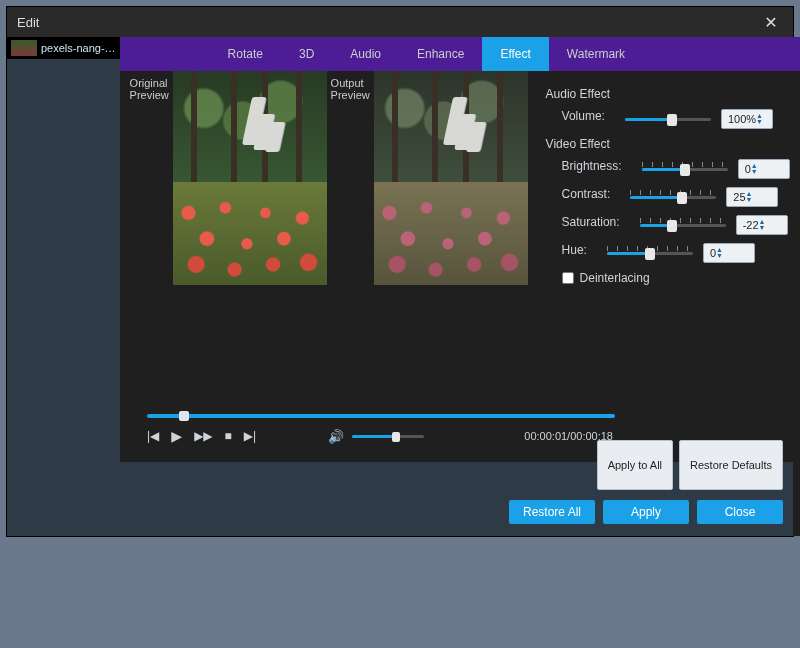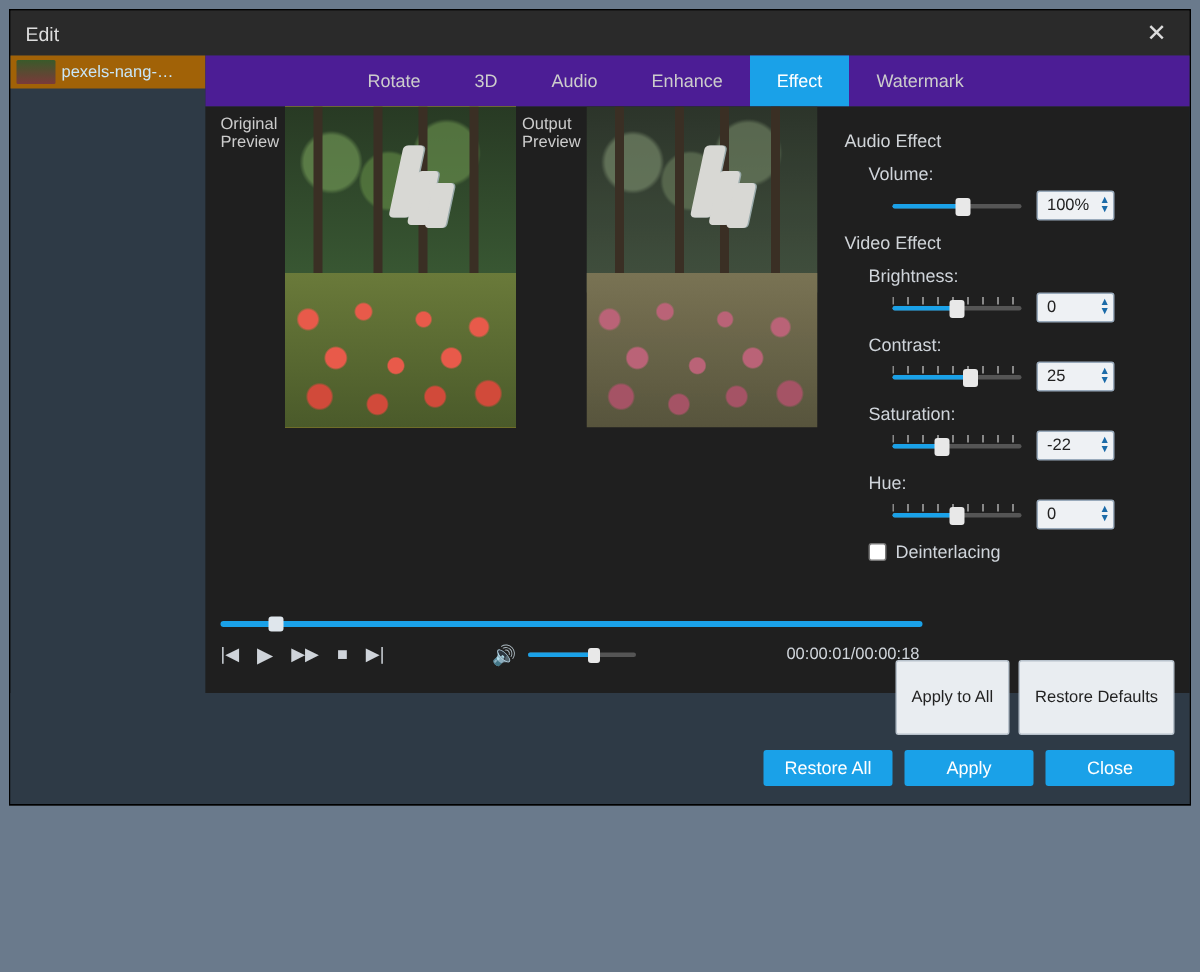--- a/index.html
+++ b/index.html
@@ -8,21 +8,21 @@
     position: absolute; left: 6px; top: 6px; width: 788px; height: 531px;
     background: #1a1a1a; border: 1px solid #000;
   }
   
   .titlebar { height: 30px; background: #2a2a2a; display: flex; align-items: center; padding: 0 10px; color: #ddd; font-size: 13px; }
   .titlebar .title { flex: 1; }
   .titlebar .close { color: #ddd; font-size: 16px; cursor: pointer; width: 24px; text-align: center; }
   
   .body { position: absolute; left: 0; top: 30px; right: 0; bottom: 0; display: flex; }
   .sidebar { width: 130px; background: #2e3a46; }
-  .file-item { height: 22px; background: #a16207; color: #c9e6f7; font-size: 11px; display: flex; align-items: center; gap: 4px; padding: 0 4px; overflow: hidden; white-space: nowrap; }
+  .file-item { height: 22px; background: #000000; color: #c9e6f7; font-size: 11px; display: flex; align-items: center; gap: 4px; padding: 0 4px; overflow: hidden; white-space: nowrap; }
   .file-thumb { width: 26px; height: 16px; background: linear-gradient(#3a5a2a,#7a3a3a); border-radius: 1px; }
   .main { flex: 1; background: #2e3a46; display: flex; flex-direction: column; }
   
   .tabs { height: 34px; background: #4c1d95; display: flex; align-items: stretch; padding-left: 90px; }
   .tab { color: #ccc; font-size: 12px; padding: 0 18px; display: flex; align-items: center; cursor: pointer; }
   .tab.active { background: #1aa1e8; color: #fff; }
   
   .content { flex: 1; display: flex; background: #1f1f1f; }
   .previews { width: 408px; display: flex; flex-direction: row; padding: 0 0 0 6px; }
   .pv-label { color: #ccc; font-size: 11px; padding: 6px 4px 4px; }
@@ -52,29 +52,29 @@
       radial-gradient(circle at 40% 85%, #d14a3a 0 5%, transparent 6%),
       radial-gradient(circle at 65% 80%, #d14a3a 0 5%, transparent 6%),
       radial-gradient(circle at 88% 78%, #d14a3a 0 5%, transparent 6%),
       linear-gradient(#6a7a3a,#4a5a2a);
   }
   .pv-frame.output .flowers { filter: hue-rotate(-22deg) saturate(.55); }
   .pv-frame.output .trees { filter: saturate(.5) brightness(.95); }
   
   .panel { flex: 1; padding: 10px 14px 0 18px; color: #cfd4da; font-size: 12px; }
   .section-title { margin: 6px 0 8px; color: #d0d4d8; }
-  .col { display:flex; flex-direction:column; margin: 0 0 8px 16px; gap:4px; }
+  .col { display:flex; flex-direction:row; margin: 0 0 8px 16px; gap:4px; }
   .slider-wrap { display:flex; align-items:center; gap:10px; margin-left: 16px;}
   .slider { position: relative; width: 86px; height: 14px; }
   .track { position:absolute; left:0; right:0; top:6px; height:3px; background:#555; border-radius:2px;}
   .fill { position:absolute; left:0; top:6px; height:3px; background:#1aa1e8; border-radius:2px;}
   .thumb { position:absolute; top:2px; width:10px; height:12px; background:#e8e8e8; border-radius:2px; transform:translateX(-50%);}
   .ticks { position:absolute; left:0; right:0; top:0; height:5px;
     background: repeating-linear-gradient(to right, #888 0 1px, transparent 1px 10px);}
-  .spin { width: 52px; height: 20px; background:#eef1f4; color:#222; font-size:11px; border:1px solid #9ab; display:flex; align-items:center; justify-content:space-between; padding:0 2px 0 6px; border-radius:2px;}
+  .spin { width: 52px; height: 20px; background:#eef1f4; color:#222; font-size:11px; border:1px solid #9ab; display:flex; align-items:center; padding:0 2px 0 6px; border-radius:2px;}
   .spin .arrows { display:flex; flex-direction:column; line-height:6px; font-size:7px; color:#1a6aa8;}
   .chk { display:flex; align-items:center; gap:6px; margin: 8px 0 0 16px;}
   .chk-box { width:12px; height:12px; background:#fff; border:1px solid #777; border-radius:2px;}
   
   .playbar { position:absolute; left:140px; right:10px; bottom:78px; height:48px; }
   .seek { position:relative; height:10px; margin-bottom:8px; }
   .seek .strack { position:absolute; left:0; right:168px; top:4px; height:4px; background:#1aa1e8; border-radius:2px;}
   .seek .shead { position:absolute; top:1px; width:10px; height:10px; background:#dfe6ec; border-radius:2px; left:20px;}
   .controls { display:flex; align-items:center; gap:12px; color:#cfd4da; font-size:12px;}
   .pbtn { color:#cfd4da; font-size:12px; cursor:pointer; }

